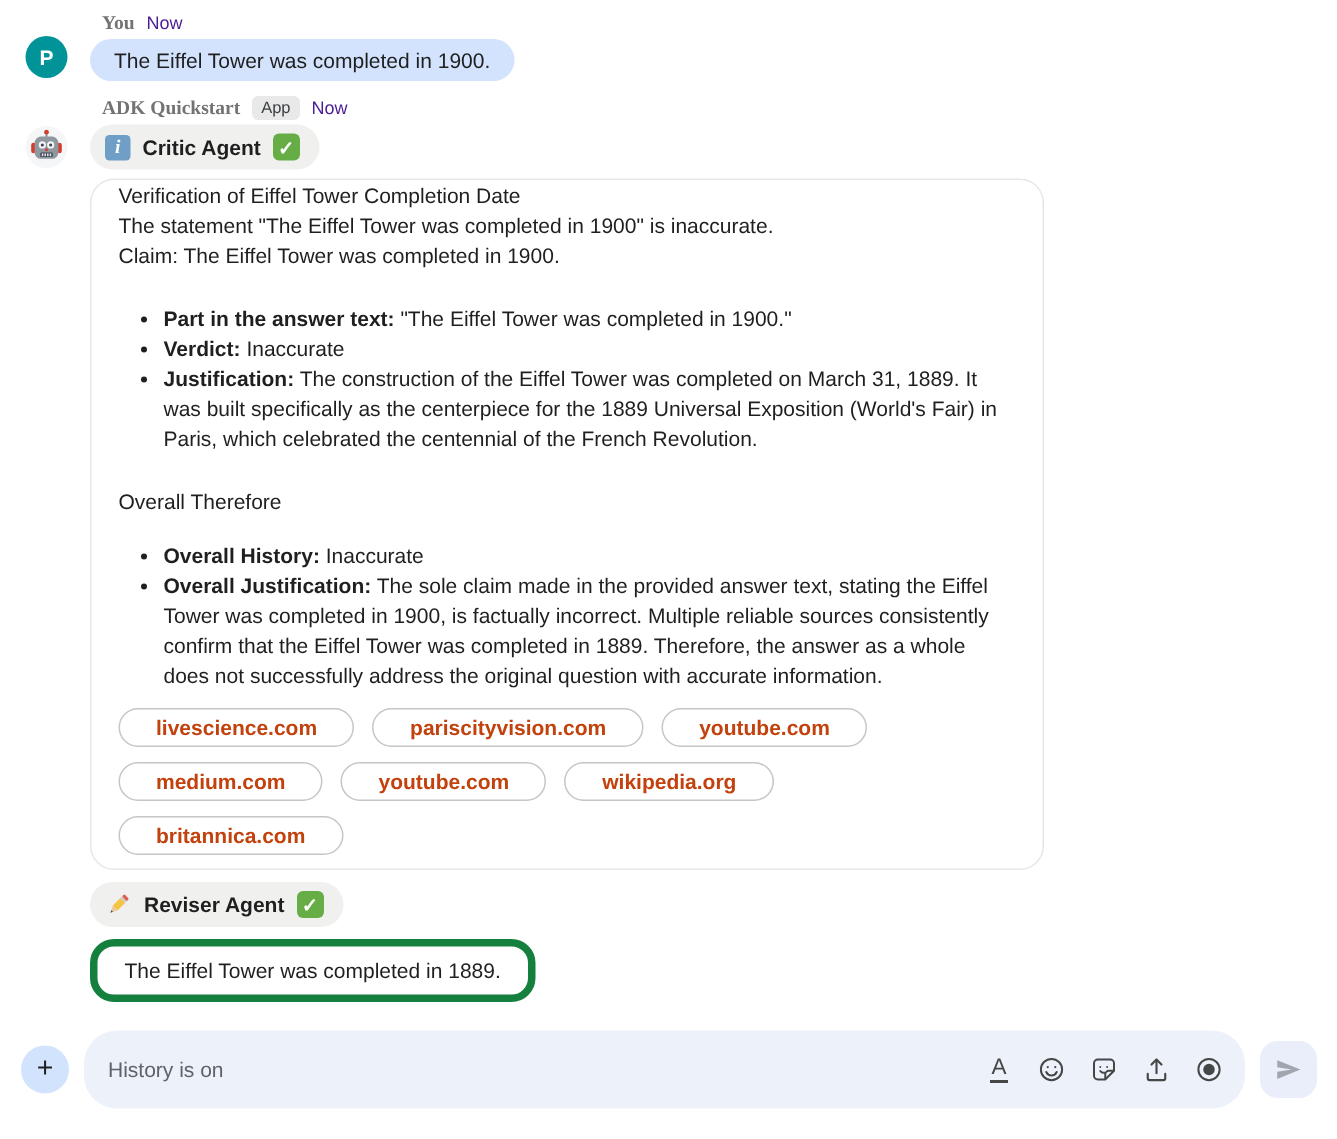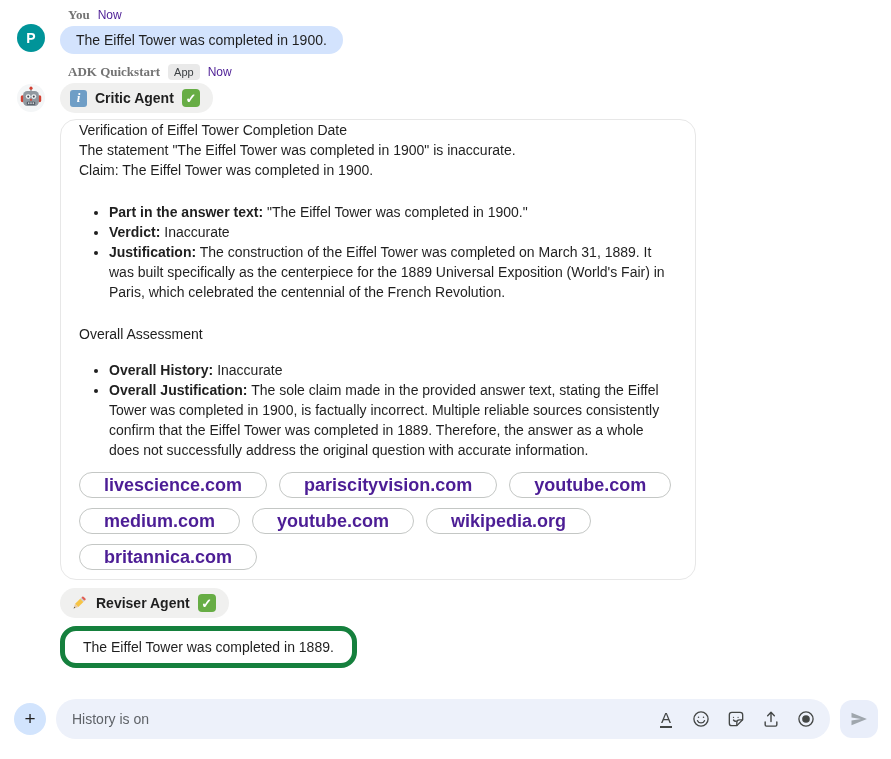--- a/index.html
+++ b/index.html
@@ -29,30 +29,30 @@
   .card{width:636px;box-sizing:border-box;margin-top:6px;background:#fff;
     border:1px solid #e7e7e7;border-radius:16px;padding:0 18px 9px 18px;
     font-size:14px;line-height:20px;color:#1f1f1f;}
   .card p{margin:0;}
   .card ul{margin:22px 0 0 0;padding-left:30px;}
   .card li{margin:0;}
   .overall-heading{margin-top:22px !important;}
   .ul-overall{margin-top:16px !important;}
   .chips{display:flex;flex-wrap:wrap;gap:10px 12px;margin-top:12px;}
   .chip{border:1px solid #c4c7c5;border-radius:14px;height:26px;box-sizing:border-box;
-    padding:0 24px;display:flex;align-items:center;color:#4c1d95;font-weight:bold;
-    font-size:18px;background:#fff;}
+    padding:0 24px;display:flex;align-items:center;color:#c2410c;font-weight:bold;
+    font-size:14px;background:#fff;}
   .reviser-pill{margin-top:8px;}
   .reviser-bubble{margin-top:8px;background:#fff;border:5px solid #15803d;
     border-radius:16px;padding:7px 18px;}
   .composer{position:absolute;left:14px;right:13px;bottom:20px;display:flex;
     align-items:center;gap:10px;}
   .plus-btn{width:32px;height:32px;border-radius:50%;background:#d2e4fd;flex:none;
     display:flex;align-items:center;justify-content:center;font-size:19px;color:#1f1f1f;cursor:pointer;}
-  .input-pill{flex:1;height:40px;background:#edf1fa;border-radius:22px;display:flex;
+  .input-pill{flex:1;height:52px;background:#edf1fa;border-radius:22px;display:flex;
     align-items:center;padding:0 12px 0 16px;box-sizing:border-box;}
   .placeholder{flex:1;color:#5f6368;font-size:14px;}
   .toolbar{display:flex;align-items:center;gap:15px;color:#444746;margin-right:2px;}
   .tool{width:20px;height:20px;display:flex;align-items:center;justify-content:center;cursor:pointer;}
   .format-a{font-size:15px;line-height:1;border-bottom:2px solid #444746;padding:0 1px 1px 1px;}
   .send-btn{width:38px;height:38px;border-radius:12px;background:#e9eefa;flex:none;
     display:flex;align-items:center;justify-content:center;cursor:default;}
   svg{display:block;}
 </style>
 </head>
@@ -119,21 +119,21 @@
         <li>
           <b>Verdict:</b>
           <span>Inaccurate</span>
         </li>
         <li>
           <b>Justification:</b>
           <span>The construction of the Eiffel Tower was completed on March 31, 1889. It was built specifically as the centerpiece for the 1889 Universal Exposition (World's Fair) in Paris, which celebrated the centennial of the French Revolution.</span>
         </li>
       </ul>
 
-      <p class="overall-heading">Overall Assessment</p>
+      <p class="overall-heading">Overall Therefore</p>
 
       <ul class="ul-overall">
         <li>
           <b>Overall History:</b>
           <span>Inaccurate</span>
         </li>
         <li>
           <b>Overall Justification:</b>
           <span>The sole claim made in the provided answer text, stating the Eiffel Tower was completed in 1900, is factually incorrect. Multiple reliable sources consistently confirm that the Eiffel Tower was completed in 1889. Therefore, the answer as a whole does not successfully address the original question with accurate information.</span>
         </li>

